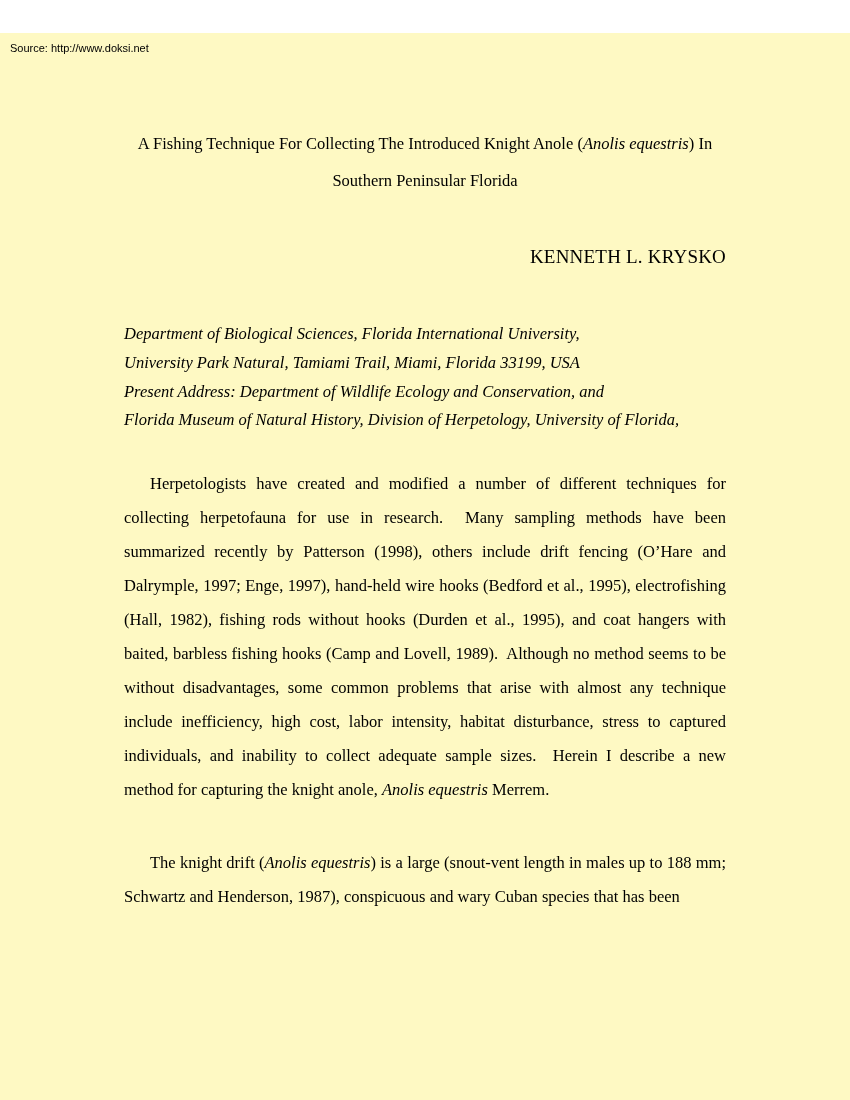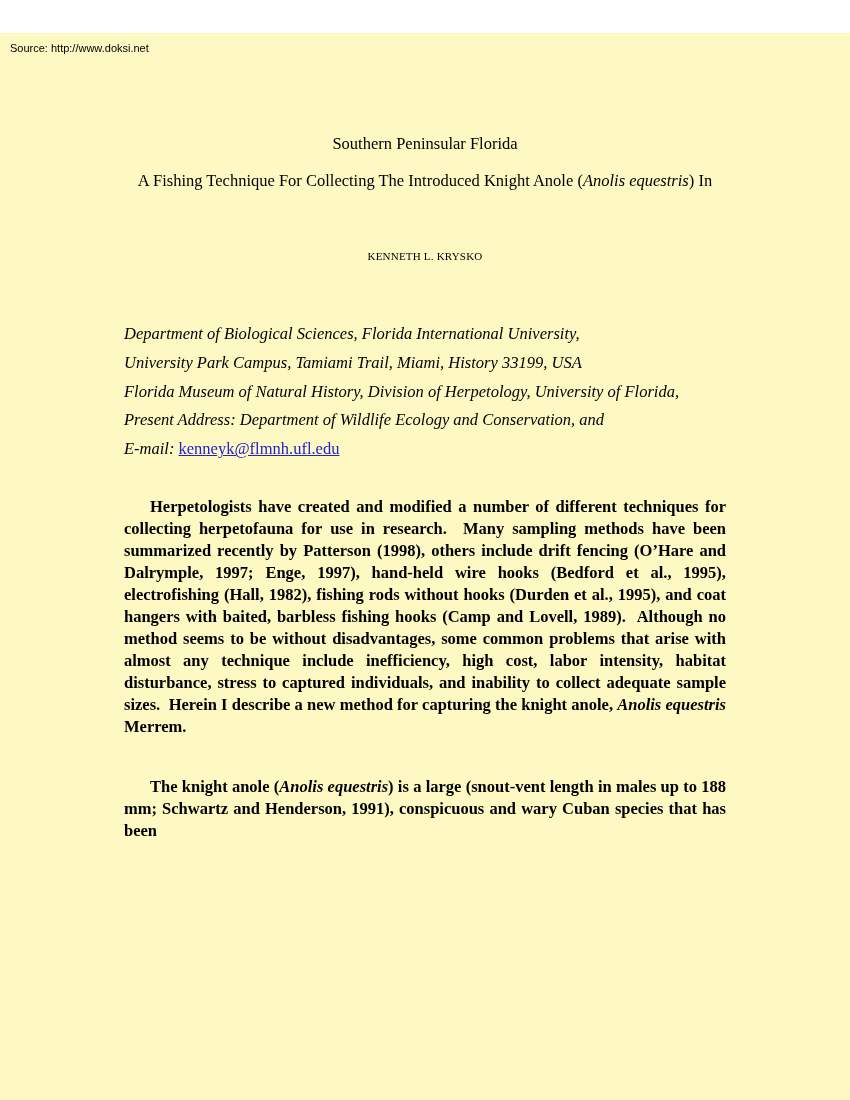--- a/index.html
+++ b/index.html
@@ -29,82 +29,77 @@
     width: 602px;
     padding-top: 92px;
   }
   .title-block {
     text-align: center;
     font-size: 16.5px;
     line-height: 37px;
   }
   .author-line {
     margin-top: 39px;
-    text-align: center;
-    font-size: 11px;
+    text-align: right;
+    font-size: 19px;
     line-height: 37px;
     letter-spacing: 0.2px;
   }
   .affiliation-block {
     margin-top: 45px;
     text-align: left;
     font-style: italic;
     font-size: 16.5px;
     line-height: 28.8px;
   }
   .email-line .email-label { font-style: italic; }
   .email-line a.email-link {
     font-style: normal;
     text-decoration: underline;
     cursor: pointer;
   }
   .body-block {
     margin-top: 32px;
     font-size: 16.5px;
-    line-height: 22px;
+    line-height: 34px;
     text-align: justify;
-    font-weight: bold;
   }
   .body-block p {
     margin: 0;
     text-indent: 26px;
   }
   .body-block p + p {
     margin-top: 38.5px;
   }
   .it { font-style: italic; }
 </style>
 </head>
 <body>
 
 <div class="page">
 
   <div class="source-header">Source: http://www.doksi.net</div>
 
   <div class="content">
 
     <div class="title-block">
+      <div><span>A Fishing Technique For Collecting The Introduced Knight Anole (</span><span class="it">Anolis equestris</span><span>) In</span></div>
       <div>Southern Peninsular Florida</div>
-      <div><span>A Fishing Technique For Collecting The Introduced Knight Anole (</span><span class="it">Anolis equestris</span><span>) In</span></div>
     </div>
 
     <div class="author-line">KENNETH L. KRYSKO</div>
 
     <div class="affiliation-block">
       <div>
           <div>Department of Biological Sciences, Florida International University,</div>
-          <div>University Park Campus, Tamiami Trail, Miami, History 33199, USA</div>
+          <div>University Park Natural, Tamiami Trail, Miami, Florida 33199, USA</div>
+          <div>Present Address: Department of Wildlife Ecology and Conservation, and</div>
           <div>Florida Museum of Natural History, Division of Herpetology, University of Florida,</div>
-          <div>Present Address: Department of Wildlife Ecology and Conservation, and</div>
         </div>
-      <div class="email-line">
-        <span class="email-label">E-mail:</span>
-        <a class="email-link" style="color: rgb(34, 34, 204);">kenneyk@flmnh.ufl.edu</a>
-      </div>
     </div>
 
     <div class="body-block">
         <p><span>Herpetologists have created and modified a number of different techniques for collecting herpetofauna for use in research.&nbsp; Many sampling methods have been summarized recently by Patterson (1998), others include drift fencing (O’Hare and Dalrymple, 1997; Enge, 1997), hand-held wire hooks (Bedford et al., 1995), electrofishing (Hall, 1982), fishing rods without hooks (Durden et al., 1995), and coat hangers with baited, barbless fishing hooks (Camp and Lovell, 1989).&nbsp; Although no method seems to be without disadvantages, some common problems that arise with almost any technique include inefficiency, high cost, labor intensity, habitat disturbance, stress to captured individuals, and inability to collect adequate sample sizes.&nbsp; Herein I describe a new method for capturing the knight anole, </span><span class="it">Anolis equestris</span><span> Merrem.</span></p>
-        <p><span>The knight anole (</span><span class="it">Anolis equestris</span><span>) is a large (snout-vent length in males up to 188 mm; Schwartz and Henderson, 1991), conspicuous and wary Cuban species that has been</span></p>
+        <p><span>The knight drift (</span><span class="it">Anolis equestris</span><span>) is a large (snout-vent length in males up to 188 mm; Schwartz and Henderson, 1987), conspicuous and wary Cuban species that has been</span></p>
       </div>
 
   </div>
 </div>
 
 </body></html>

